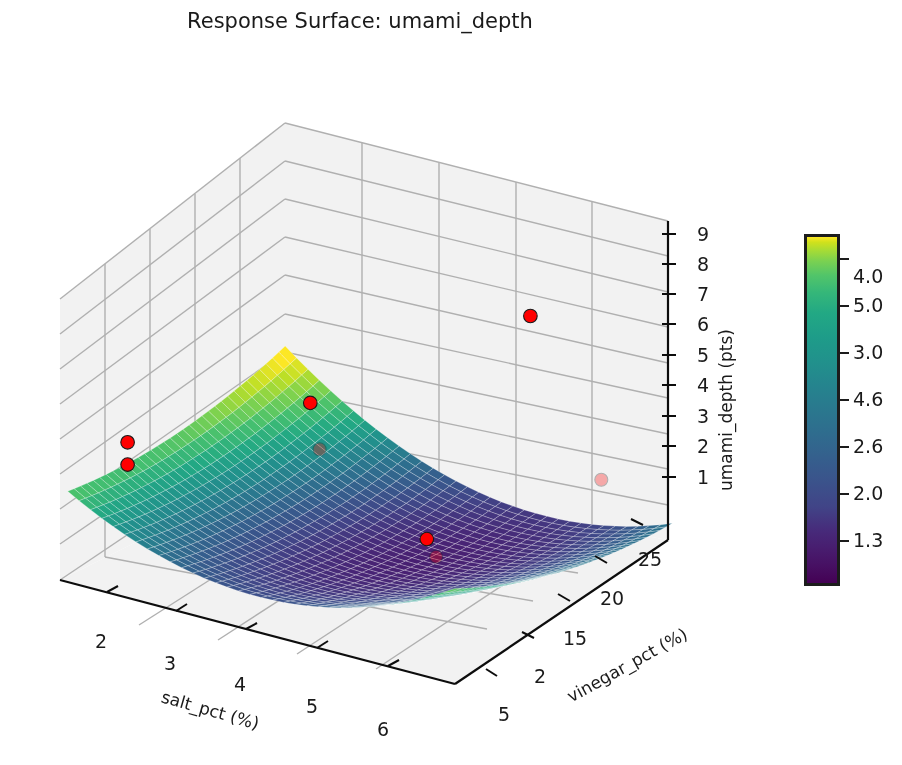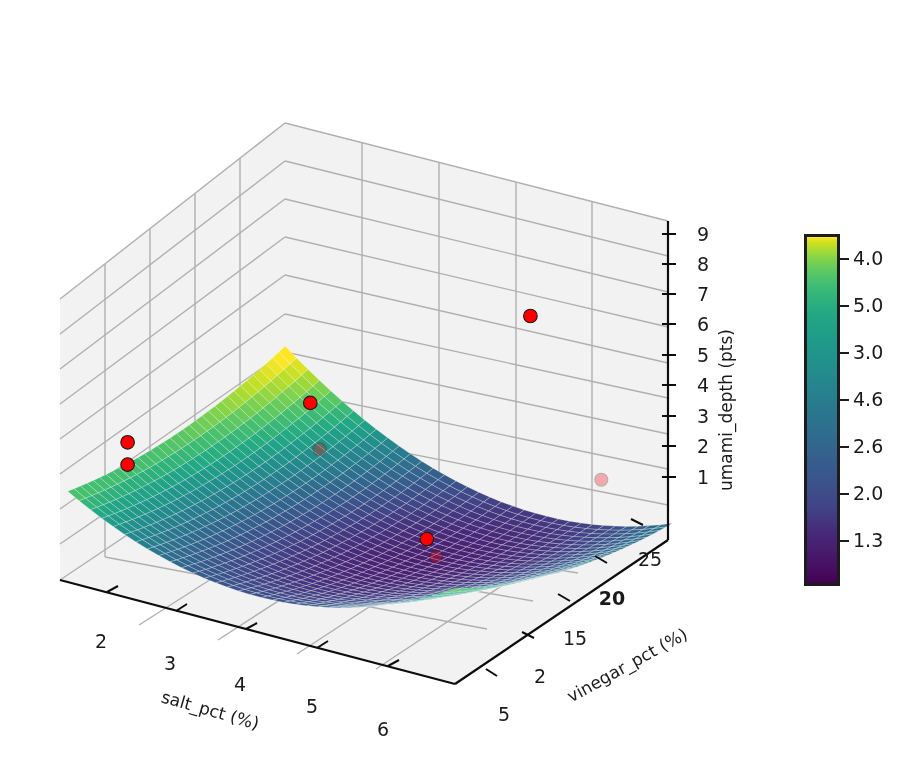--- a/index.html
+++ b/index.html
@@ -38,21 +38,21 @@
   .tl{position:absolute;font-size:19px;color:#1a1a1a;white-space:nowrap;
       transform:translate(-50%,-50%);}
   .axname{position:absolute;font-size:17px;color:#1a1a1a;white-space:nowrap;
       transform-origin:50% 50%;}
 </style>
 </head>
 <body>
 
 <div id="fig">
 
-  <div class="title"><br></div>
+  <div class="title"><span>Response Surface: umami_depth</span><br></div>
 
   <svg class="plot" viewBox="0 0 902 765" preserveAspectRatio="none">
     <defs>
       <clipPath id="clipAll">
           <rect x="0" y="0" width="902" height="765"></rect>
         </clipPath>
     </defs>
 
     <g>
 
@@ -1319,42 +1319,42 @@
       <div class="tl" style="left: 101px; top: 641px;">2</div>
       <div class="tl" style="left: 170px; top: 663px;">3</div>
       <div class="tl" style="left: 240px; top: 684px;">4</div>
       <div class="tl" style="left: 312px; top: 706px;">5</div>
       <div class="tl" style="left: 383px; top: 729px;">6</div>
     </div>
   <div id="yticklabels">
       <div class="tl" style="left: 504px; top: 714px;">5</div>
       <div class="tl" style="left: 540px; top: 676px;">2</div>
       <div class="tl" style="left: 575px; top: 638px;">15</div>
-      <div class="tl" style="left: 612px; top: 598px; font-weight: bold;">20</div>
+      <div class="tl" style="left: 612px; top: 598px;">20</div>
       <div class="tl" style="left: 650px; top: 559px;">25</div>
     </div>
   <div id="zticklabels">
       <div class="tl" style="left: 703px; top: 234px;">9</div>
       <div class="tl" style="left: 703px; top: 264px;">8</div>
       <div class="tl" style="left: 703px; top: 294px;">7</div>
       <div class="tl" style="left: 703px; top: 324px;">6</div>
       <div class="tl" style="left: 703px; top: 355px;">5</div>
       <div class="tl" style="left: 703px; top: 385px;">4</div>
       <div class="tl" style="left: 703px; top: 416px;">3</div>
       <div class="tl" style="left: 703px; top: 446px;">2</div>
       <div class="tl" style="left: 703px; top: 477px;">1</div>
     </div>
 
   <div class="axname" id="xaxname" style="left:160px;top:700px;transform:rotate(16deg);">salt_pct (%)</div>
   <div class="axname" id="yaxname" style="left:560px;top:655px;transform:rotate(-29deg);">vinegar_pct (%)</div>
 
   <div class="cbar-box"></div>
   <div id="cbarticks">
       <div class="cbar-tick" style="top: 258px;"></div>
-      <div class="cbar-lbl" style="top: 258px;">4.0</div>
+      <div class="cbar-lbl" style="top: 276px;">4.0</div>
       <div class="cbar-tick" style="top: 305px;"></div>
       <div class="cbar-lbl" style="top: 305px;">5.0</div>
       <div class="cbar-tick" style="top: 352px;"></div>
       <div class="cbar-lbl" style="top: 352px;">3.0</div>
       <div class="cbar-tick" style="top: 399px;"></div>
       <div class="cbar-lbl" style="top: 399px;">4.6</div>
       <div class="cbar-tick" style="top: 446px;"></div>
       <div class="cbar-lbl" style="top: 446px;">2.6</div>
       <div class="cbar-tick" style="top: 493px;"></div>
       <div class="cbar-lbl" style="top: 493px;">2.0</div>

